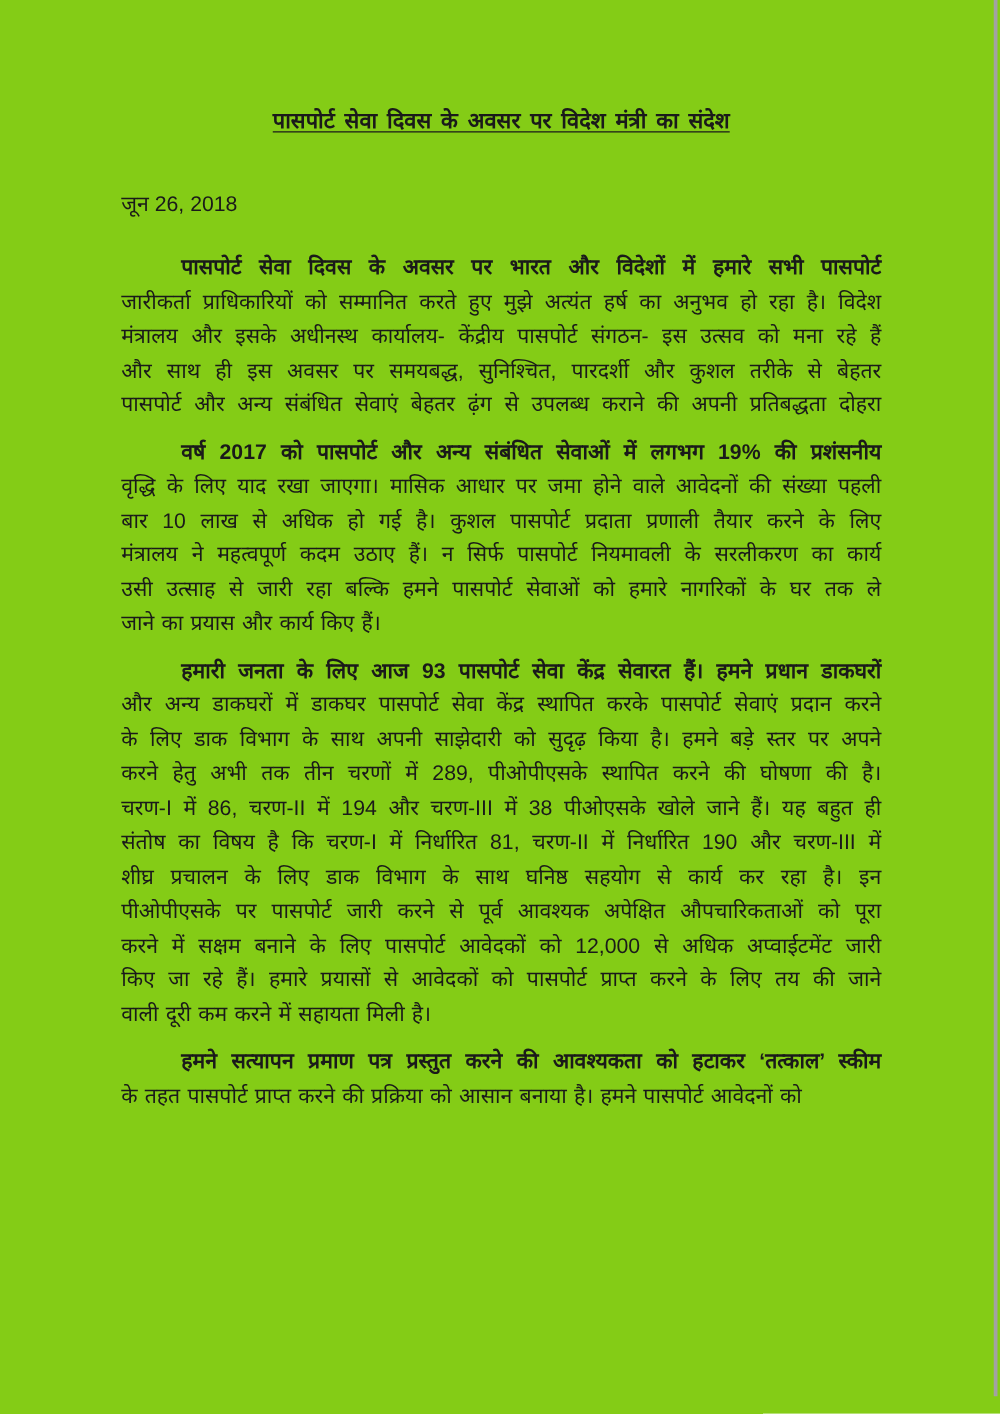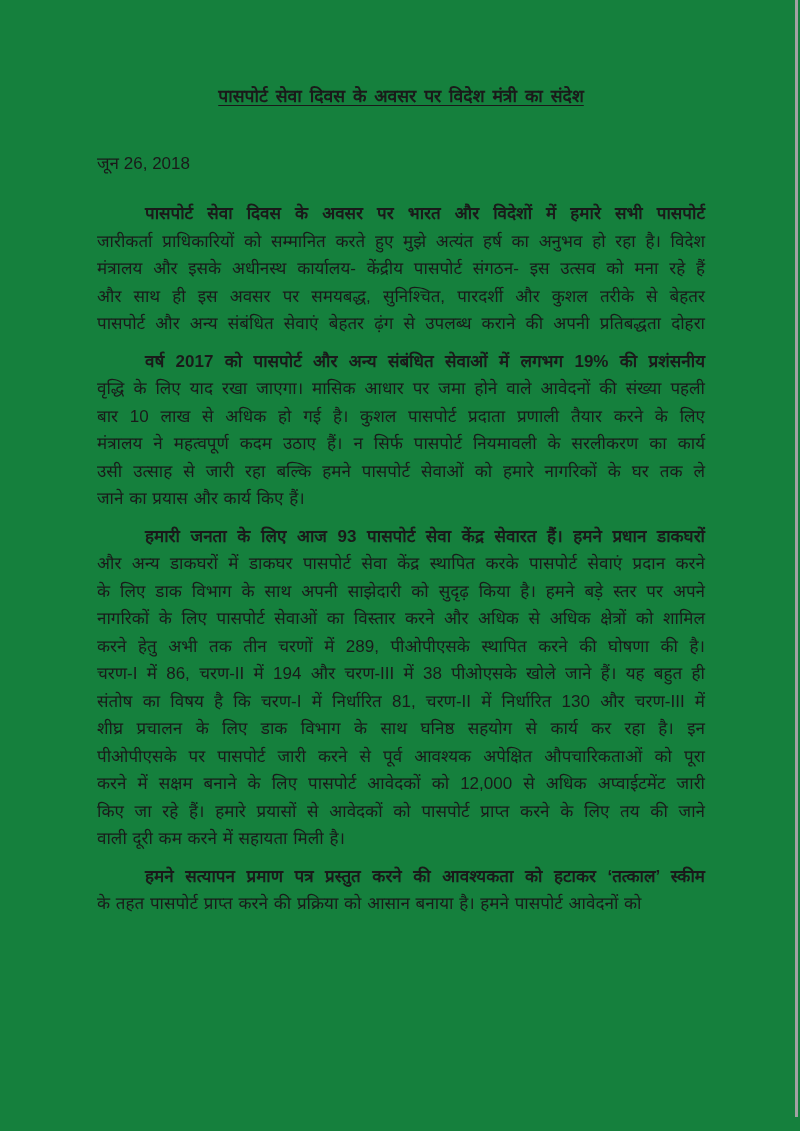--- a/index.html
+++ b/index.html
@@ -4,21 +4,21 @@
 <style>
   html, body {
     margin: 0;
     padding: 0;
     background: #ffffff;
   }
   .page {
     position: relative;
     width: 800px;
     height: 1131px;
-    background: #15803d;
+    background: #84cc16;
     overflow: hidden;
     font-family: "Liberation Sans", "DejaVu Sans", sans-serif;
     color: #1a1a1a;
   }
   .page-content {
     position: absolute;
     left: 97px;
     top: 0;
     width: 608px;
   }
@@ -92,24 +92,23 @@
       <div class="line">बार 10 लाख से अधिक हो गई है। कुशल पासपोर्ट प्रदाता प्रणाली तैयार करने के लिए</div>
       <div class="line">मंत्रालय ने महत्वपूर्ण कदम उठाए हैं। न सिर्फ पासपोर्ट नियमावली के सरलीकरण का कार्य</div>
       <div class="line">उसी उत्साह से जारी रहा बल्कि हमने पासपोर्ट सेवाओं को हमारे नागरिकों के घर तक ले</div>
       <div class="line last">जाने का प्रयास और कार्य किए हैं।</div>
     </div>
 
     <div class="para">
       <div class="line first">हमारी जनता के लिए आज 93 पासपोर्ट सेवा केंद्र सेवारत हैं। हमने प्रधान डाकघरों</div>
       <div class="line">और अन्य डाकघरों में डाकघर पासपोर्ट सेवा केंद्र स्थापित करके पासपोर्ट सेवाएं प्रदान करने</div>
       <div class="line">के लिए डाक विभाग के साथ अपनी साझेदारी को सुदृढ़ किया है। हमने बड़े स्तर पर अपने</div>
-      <div class="line">नागरिकों के लिए पासपोर्ट सेवाओं का विस्तार करने और अधिक से अधिक क्षेत्रों को शामिल</div>
       <div class="line">करने हेतु अभी तक तीन चरणों में 289, पीओपीएसके स्थापित करने की घोषणा की है।</div>
       <div class="line">चरण-I में 86, चरण-II में 194 और चरण-III में 38 पीओएसके खोले जाने हैं। यह बहुत ही</div>
-      <div class="line">संतोष का विषय है कि चरण-I में निर्धारित 81, चरण-II में निर्धारित 130 और चरण-III में</div>
+      <div class="line">संतोष का विषय है कि चरण-I में निर्धारित 81, चरण-II में निर्धारित 190 और चरण-III में</div>
       <div class="line">शीघ्र प्रचालन के लिए डाक विभाग के साथ घनिष्ठ सहयोग से कार्य कर रहा है। इन</div>
       <div class="line">पीओपीएसके पर पासपोर्ट जारी करने से पूर्व आवश्यक अपेक्षित औपचारिकताओं को पूरा</div>
       <div class="line">करने में सक्षम बनाने के लिए पासपोर्ट आवेदकों को 12,000 से अधिक अप्वाईटमेंट जारी</div>
       <div class="line">किए जा रहे हैं। हमारे प्रयासों से आवेदकों को पासपोर्ट प्राप्त करने के लिए तय की जाने</div>
       <div class="line last">वाली दूरी कम करने में सहायता मिली है।</div>
     </div>
 
     <div class="para">
       <div class="line first">हमने सत्यापन प्रमाण पत्र प्रस्तुत करने की आवश्यकता को हटाकर ‘तत्काल’ स्कीम</div>
       <div class="line last">के तहत पासपोर्ट प्राप्त करने की प्रक्रिया को आसान बनाया है। हमने पासपोर्ट आवेदनों को</div>

